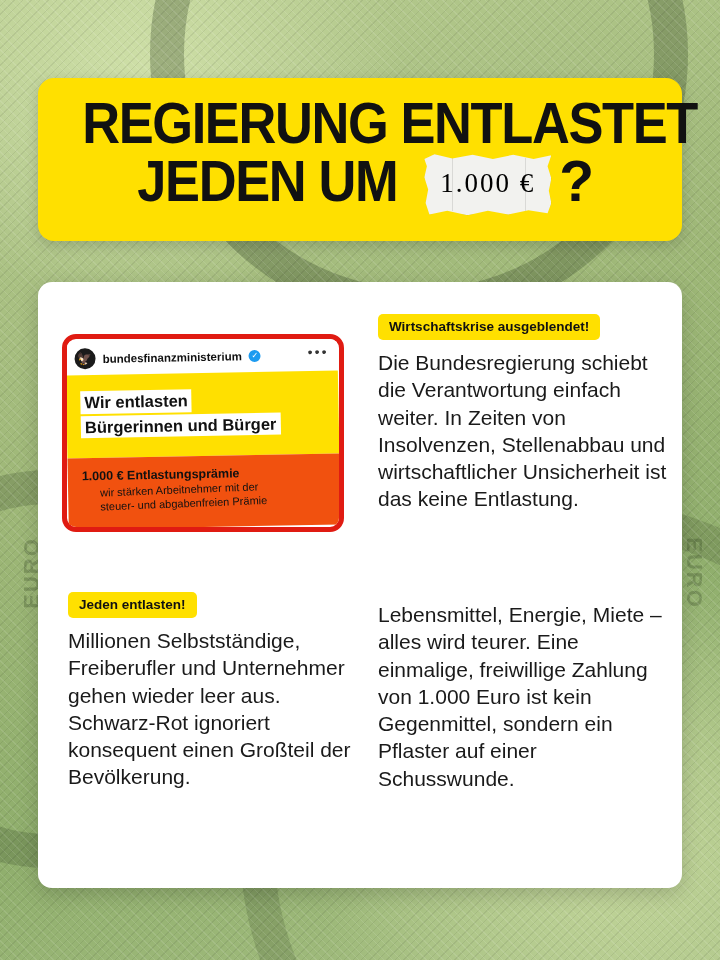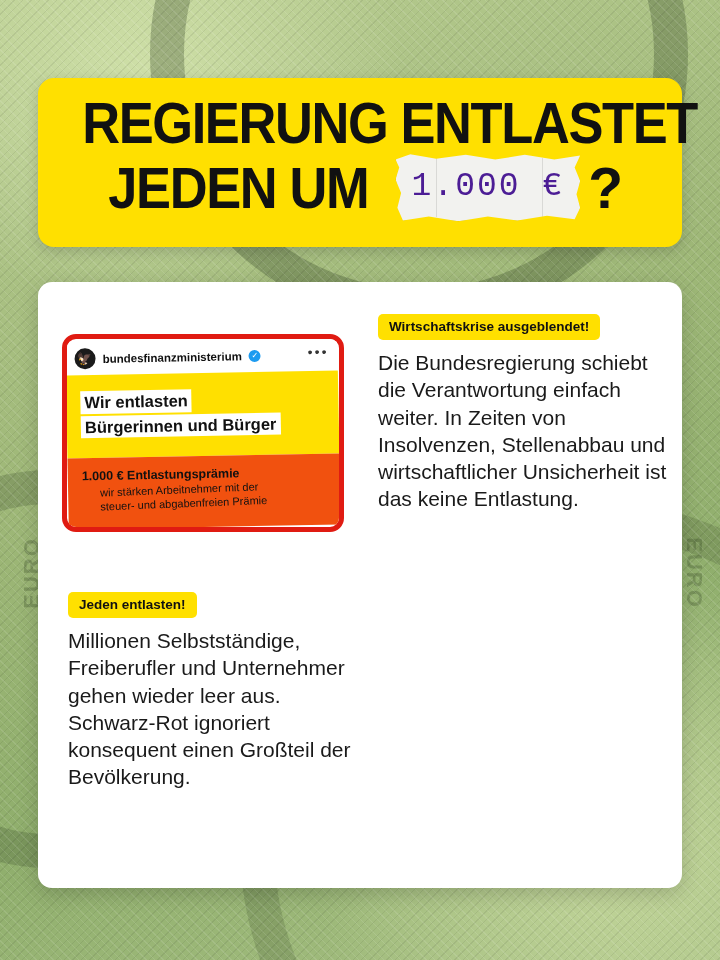--- a/index.html
+++ b/index.html
@@ -70,40 +70,40 @@
     font-size: 57px;
     line-height: 0.95;
     color: #111;
     letter-spacing: -1.5px;
     transform: scaleX(0.92);
     transform-origin: center;
     white-space: nowrap;
   }
   .headline-line-2 {
     display: flex;
-    align-items: center;
+    align-items: flex-start;
     justify-content: center;
     gap: 2px;
     margin-top: 4px;
   }
   .headline-word {
     font-weight: bold;
     font-size: 57px;
     line-height: 0.95;
     color: #111;
     letter-spacing: -1.5px;
     transform: scaleX(0.92);
   }
   .price-sticker {
     position: relative;
     display: inline-block;
     background: #f2f2ef;
-    color: #4c1d95;
-    font-family: Liberation Mono, monospace;
-    font-size: 33px;
+    color: #000000;
+    font-family: Liberation Serif, serif;
+    font-size: 27px;
     letter-spacing: 2px;
     padding: 14px 16px 16px 16px;
     margin: 0 6px 0 14px;
     box-shadow: 0 3px 8px rgba(0,0,0,0.25);
     -webkit-clip-path: polygon(0% 8%, 8% 0%, 22% 7%, 38% 1%, 54% 8%, 70% 1%, 86% 8%, 100% 2%, 97% 20%, 100% 40%, 98% 60%, 100% 80%, 97% 97%, 82% 92%, 66% 99%, 50% 93%, 34% 100%, 18% 93%, 4% 99%, 1% 80%, 3% 58%, 0% 38%, 2% 20%);
     clip-path: polygon(0% 8%, 8% 0%, 22% 7%, 38% 1%, 54% 8%, 70% 1%, 86% 8%, 100% 2%, 97% 20%, 100% 40%, 98% 60%, 100% 80%, 97% 97%, 82% 92%, 66% 99%, 50% 93%, 34% 100%, 18% 93%, 4% 99%, 1% 80%, 3% 58%, 0% 38%, 2% 20%);
   }
   .price-sticker::before,
   .price-sticker::after {
     content: "";
@@ -300,15 +300,16 @@
     <span class="tag">Wirtschaftskrise ausgeblendet!</span>
     <div class="block-text">Die Bundesregierung schiebt die Verantwortung einfach weiter. In Zeiten von Insolvenzen, Stellenabbau und wirtschaftlicher Unsicherheit ist das keine Entlastung.</div>
   </div>
 
   <div class="blk blk-left-bottom">
     <span class="tag">Jeden entlasten!</span>
     <div class="block-text">Millionen Selbstständige, Freiberufler und Unternehmer gehen wieder leer aus. Schwarz-Rot ignoriert konsequent einen Großteil der Bevölkerung.</div>
   </div>
 
   <div class="blk blk-right-bottom">
+    <div class="block-text">Lebensmittel, Energie, Miete – alles wird teurer. Eine einmalige, freiwillige Zahlung von 1.000 Euro ist kein Gegenmittel, sondern ein Pflaster auf einer Schusswunde.</div>
   </div>
 
 </div>
 
 </body></html>

